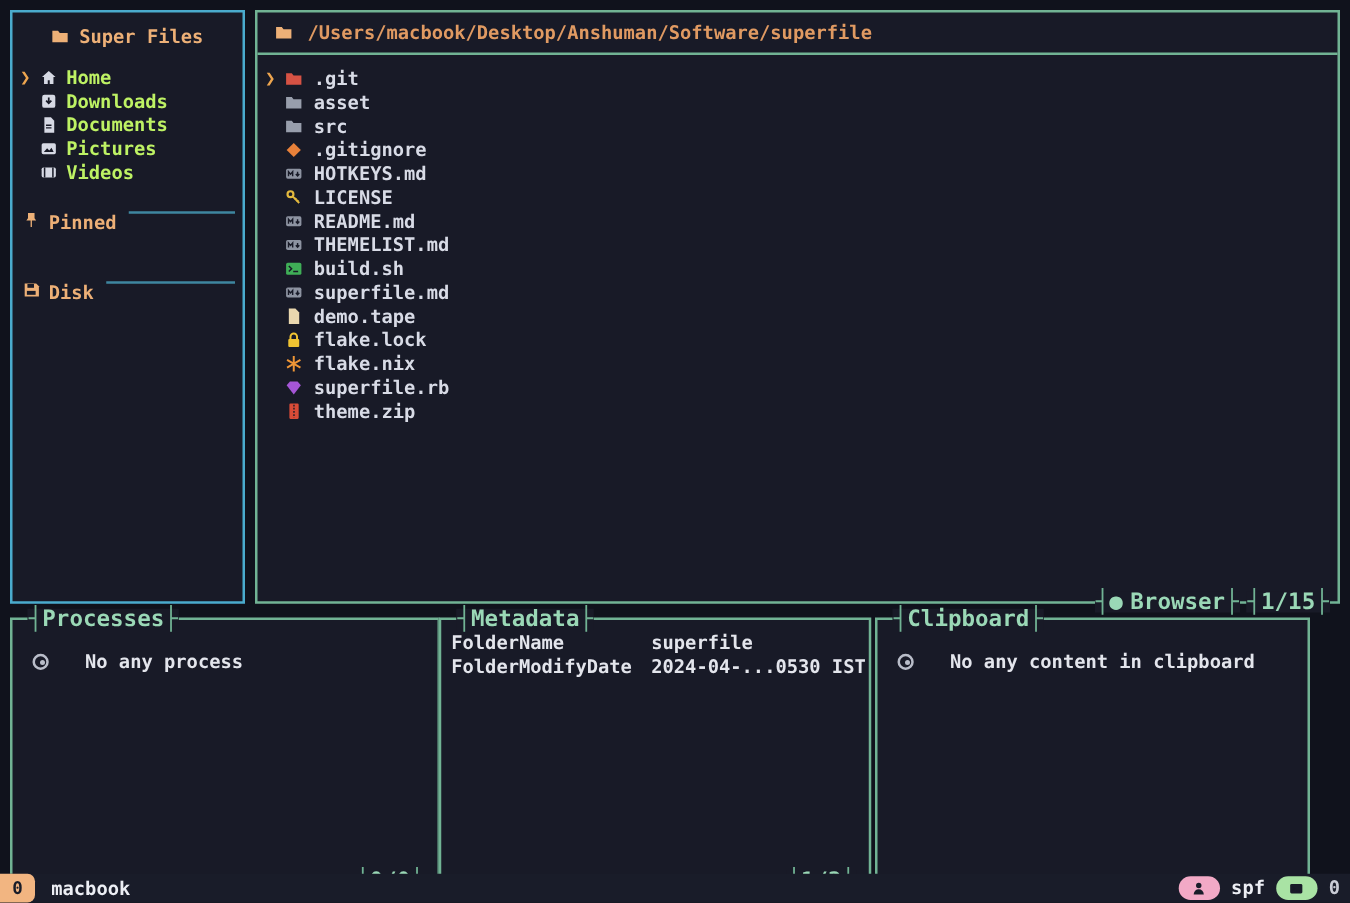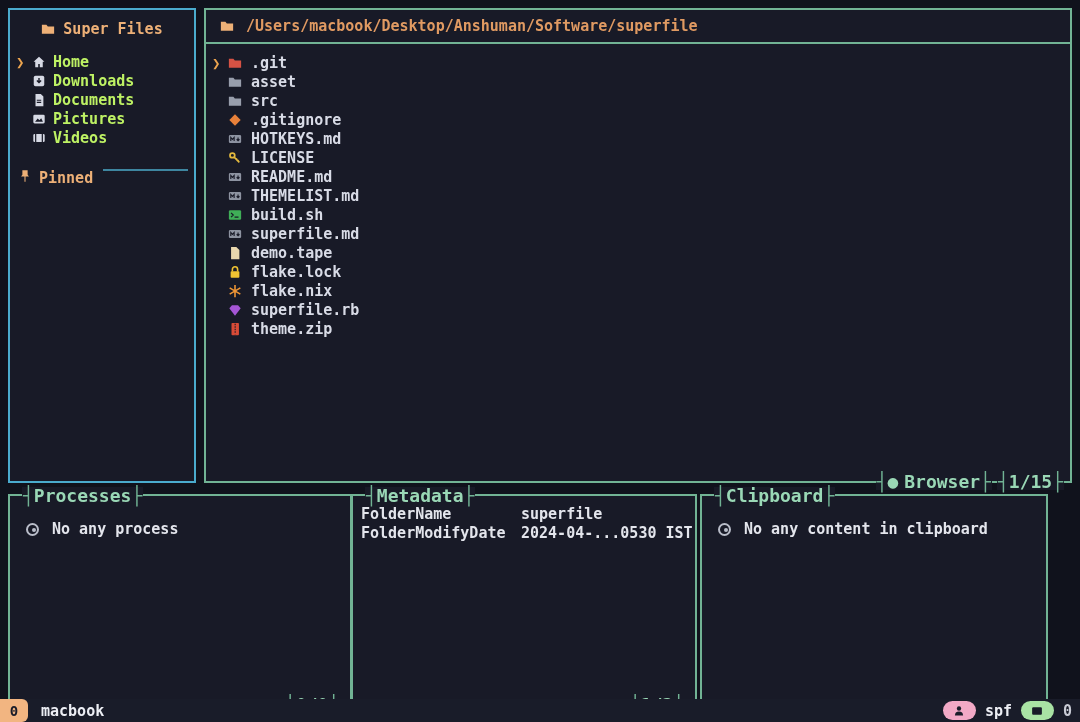--- a/index.html
+++ b/index.html
@@ -44,39 +44,39 @@
   .tag i { font-style:normal; color:#71b394; }
   .tag .dot { color:#9ad8b6; margin-right:6px; }
   
   .bottom { top:494px; height:212px; }
   .p-processes { left:8px;  width:344px; }
   .p-metadata  { left:351px; width:346px; }
   .p-clipboard { left:700px; width:348px; }
   .panel-title { position:absolute; top:-9px; left:12px; }
   .panel-counter { position:absolute; bottom:-9px; right:10px; }
   .empty-row { display:flex; align-items:center; gap:13px; padding:24px 0 0 16px; }
-  .empty-text { color:#e3e5ec; font-size:15px; }
+  .empty-text { color:#e3e5ec; font-size:15px;margin-left:16px; }
   .ring { width:13px; height:13px; border:2px solid #b9bdc9; border-radius:50%; position:relative; flex:0 0 13px; }
   .ring::after { content:""; position:absolute; left:3.5px; top:3.5px; width:4px; height:4px; border-radius:50%; background:#b9bdc9; }
   .meta-rows { padding:8px 8px 0 8px; }
   .meta-row { display:flex; height:19px; align-items:center; }
   .meta-key { width:160px; color:#e3e5ec; font-size:15px; flex:0 0 160px; }
   .meta-val { color:#e3e5ec; font-size:15px; white-space:pre; }
   
   .statusbar {
     position:absolute; left:0; right:0; top:699px; height:23px;
     background:#191c29; display:flex; align-items:center;
   }
   .badge-left {
     height:23px; width:28px; background:#f2b581; color:#191c29;
     border-radius:0 6px 6px 0; display:flex; align-items:center; justify-content:center;
     font-size:14px;
   }
   .hostname { color:#eceef4; font-size:15px; margin-left:13px; }
-  .status-right { margin-left:auto; display:flex; align-items:center; gap:9px; padding-right:8px; }
+  .status-right { margin-left:auto; display:flex; gap:9px; padding-right:8px; }
   .pill { height:19px; width:33px; border-radius:10px; display:flex; align-items:center; justify-content:center; }
   .pill-pink { background:#f2a9c6; }
   .pill-green { background:#a9e3a4; }
   .pill .mini-icon { width:12px; height:12px; flex:0 0 12px; color:#191c29; }
   .status-app { color:#eceef4; font-size:15px; }
   .status-count { color:#c9ccd6; font-size:15px; }
 </style>
 </head>
 <body>
 
@@ -142,20 +142,31 @@
     </div>
   <div class="side-section">
     <span class="mini-icon" style="color:#edb077">
         <svg viewBox="0 0 16 16">
           <path fill="currentColor" d="M5 1.5h6v5l1.5 2h-9L5 6.5zM7.4 8.5h1.2V14.5H7.4z"></path>
         </svg>
       </span>
     <span class="side-label">Pinned</span>
     <span class="line"></span>
   </div>
+  <div class="side-section disk">
+    <span class="mini-icon" style="color:#edb077">
+        <svg viewBox="0 0 16 16">
+          <path fill="currentColor" d="M2 2h10.5L15 4.5V14H2z"></path>
+          <rect fill="#181a27" x="4.5" y="2.5" width="6" height="3.5"></rect>
+          <rect fill="#181a27" x="4" y="8.8" width="8" height="3.6"></rect>
+        </svg>
+      </span>
+    <span class="side-label">Disk</span>
+    <span class="line"></span>
+  </div>
 </div>
 
 <div class="panel main">
   <div class="pathbar">
     <span class="mini-icon" style="color:#edb077">
         <svg viewBox="0 0 16 16">
           <path fill="currentColor" d="M1 3h5.2l1.6 2H15v8.5H1z"></path>
         </svg>
       </span>
     <span class="path-text">/Users/macbook/Desktop/Anshuman/Software/superfile</span>

